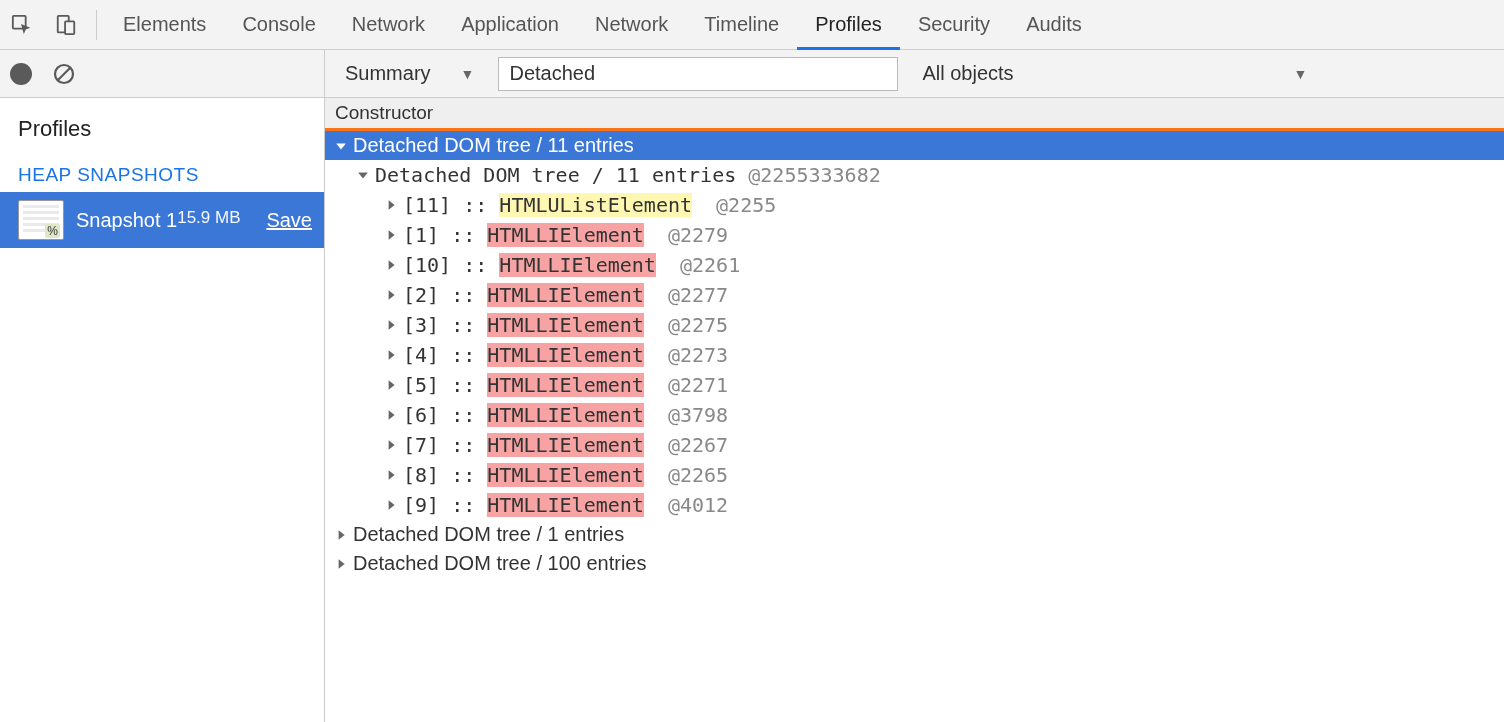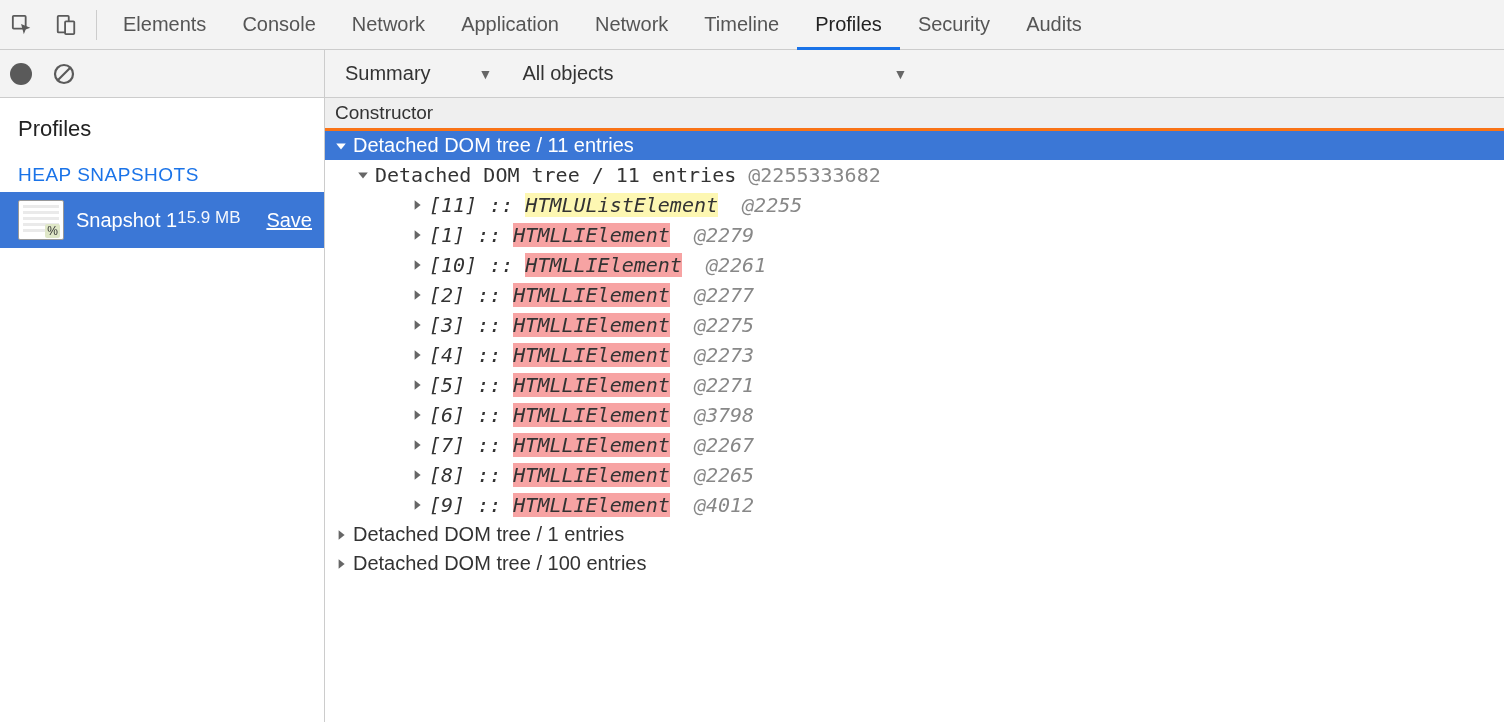--- a/index.html
+++ b/index.html
@@ -27,39 +27,39 @@
   .snapshot-thumb { width:46px; height:40px; background:#fff; border:1px solid #999; border-radius:2px; position:relative; overflow:hidden; }
   .snapshot-thumb::before{content:"";position:absolute;left:4px;top:4px;right:4px;bottom:4px;background:repeating-linear-gradient(#eaeaea,#eaeaea 3px,#fff 3px,#fff 6px);}
   .snapshot-thumb::after{content:"%";position:absolute;right:3px;bottom:1px;font-size:12px;color:#333;background:#dfe7c7;padding:0 2px;border-radius:2px;}
   .snapshot-info { display:flex; flex-direction:row; line-height:1.2; }
   .snapshot-name { font-size:20px; }
   .snapshot-size { font-size:17px; opacity:0.95; }
   .snapshot-save { margin-left:auto; color:#fff; text-decoration:underline; cursor:pointer; font-size:20px; }
 
   .mainpane { flex:1; display:flex; flex-direction:column; min-width:0; }
   .filterbar { display:flex; align-items:center; height:48px; background:#f3f3f3; border-bottom:1px solid #ccc; padding:0 14px; gap:18px;}
-  .dropdown { display:flex; align-items:center; gap:48px; color:#333; padding:4px 6px; cursor:pointer; }
+  .dropdown { display:flex; align-items:center; gap:30px; color:#333; padding:4px 6px; cursor:pointer; }
   .dropdown .caret { font-size:14px; color:#666; }
   .search-input { width:400px; height:34px; border:1px solid #bbb; background:#fff; padding:2px 10px; font-size:20px; color:#333; }
   .allobj { display:flex; align-items:center; gap:280px; color:#333; cursor:pointer; padding:4px 6px;}
   .allobj .caret{font-size:14px;color:#666;}
 
   .col-header { background:#efefef; border-bottom:3px solid #f97316; padding:4px 10px; font-size:19px; color:#333; }
 
   .tree { font-size:20px; }
   .tree-row { display:flex; align-items:center; padding:3px 0 3px 8px; white-space:pre; }
   .tree-row.selected { background:#3b77d6; color:#fff; }
   .tree-row .arrow { width:16px; display:inline-flex; justify-content:center; margin-right:4px; }
   .arrow svg{display:block;}
   .mono { font-family: Menlo, Consolas, monospace; font-size:20px; }
   .idref { color:#888; font-family: Menlo, Consolas, monospace; }
   .hl-yellow { background:#fdf7b2; }
   .hl-red { background:#f7a3a3; }
   .indent1{padding-left:30px;}
-  .indent2{padding-left:84px;font-style:italic;}
+  .indent2{padding-left:58px;}
 </style>
 </head>
 <body>
 
 <div class="root">
 
   <div class="topbar">
     <div class="tool-icon">
       <svg width="22" height="22" viewBox="0 0 24 24" fill="none" stroke="#5a5a5a" stroke-width="2">
         <rect x="2" y="2" width="14" height="14" rx="1"></rect>
@@ -109,20 +109,21 @@
         <a class="snapshot-save">Save</a>
       </div>
     </div>
 
     <div class="mainpane">
       <div class="filterbar">
         <div class="dropdown">
           <span>Summary</span>
           <span class="caret">▼</span>
         </div>
+        <input class="search-input" type="text" value="Detached" style="">
         <div class="allobj">
           <span>All objects</span>
           <span class="caret">▼</span>
         </div>
       </div>
 
       <div class="col-header">Constructor</div>
 
       <div class="tree" id="tree">
           <div class="tree-row selected"><span class="arrow"><svg width="12" height="12" viewBox="0 0 10 10">

